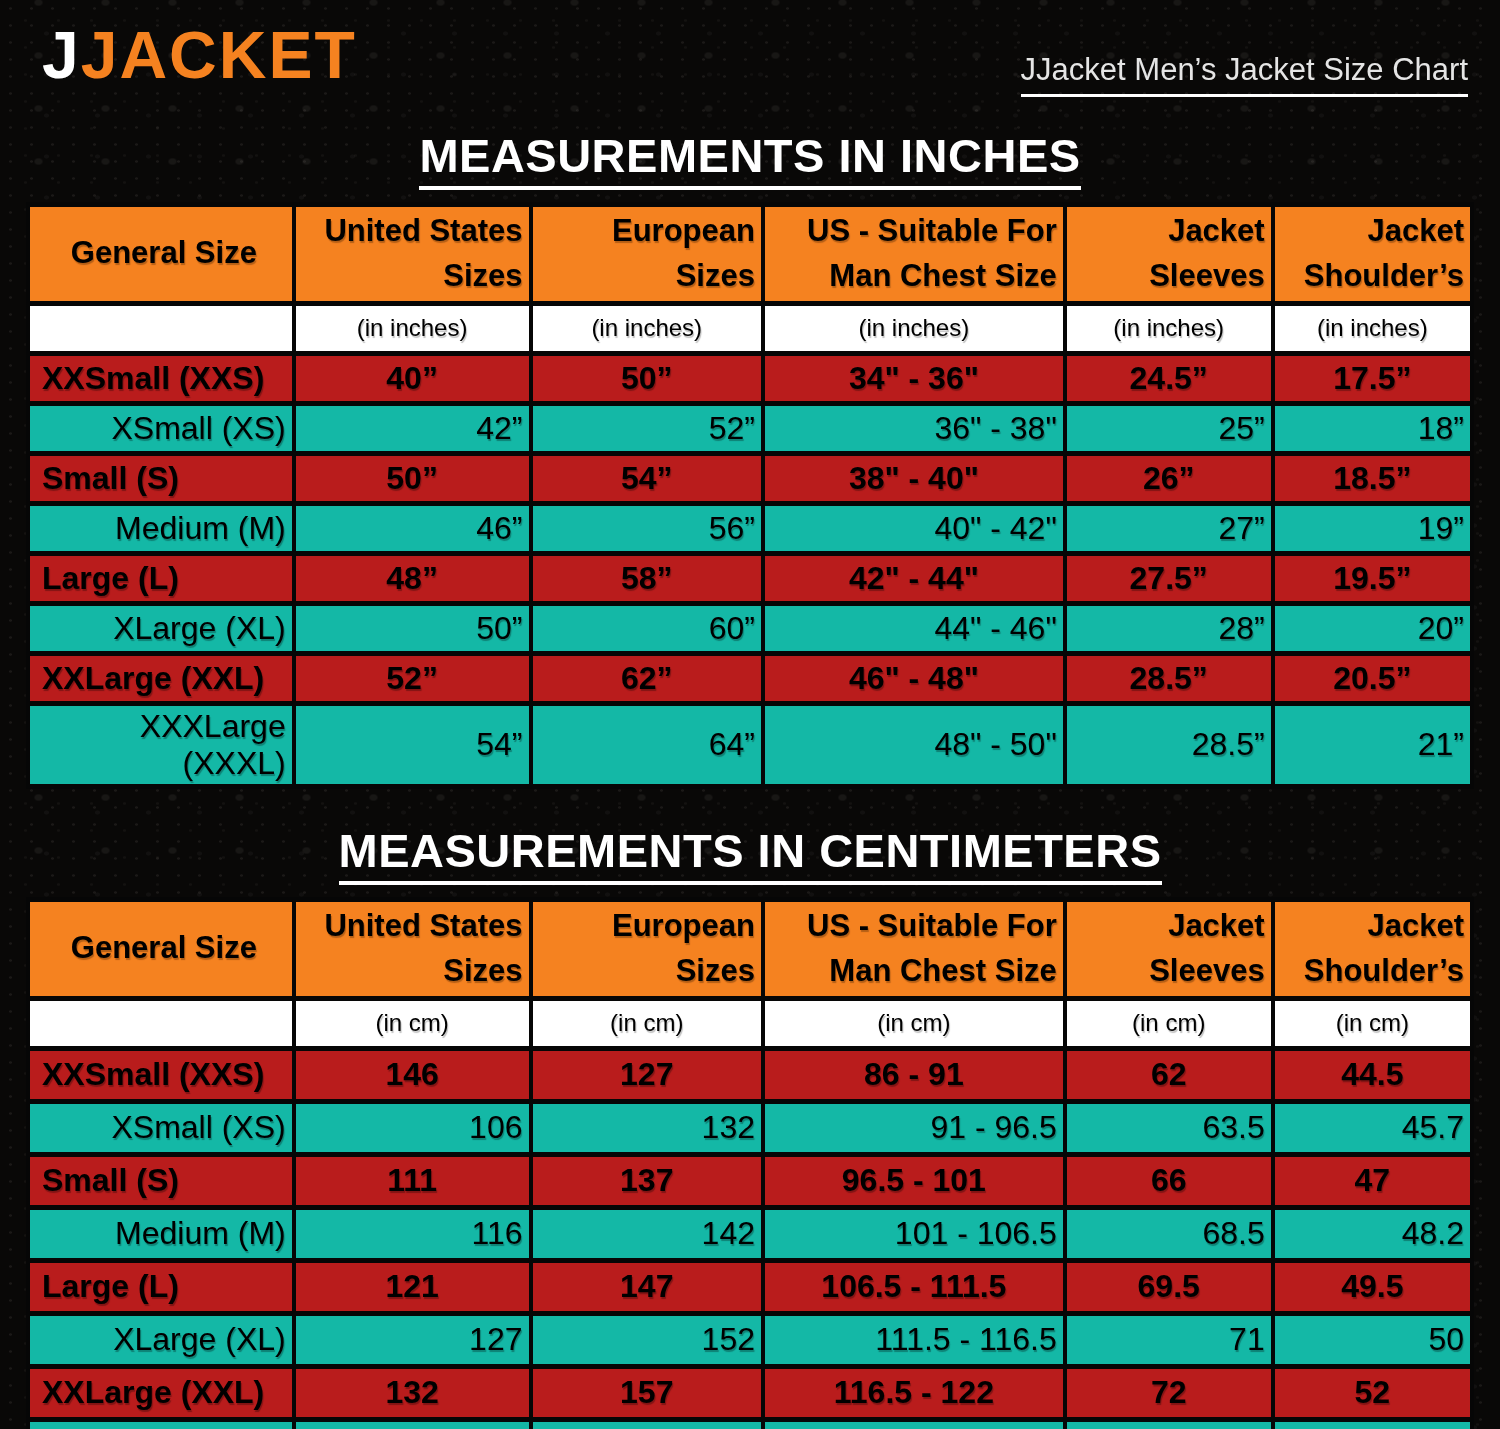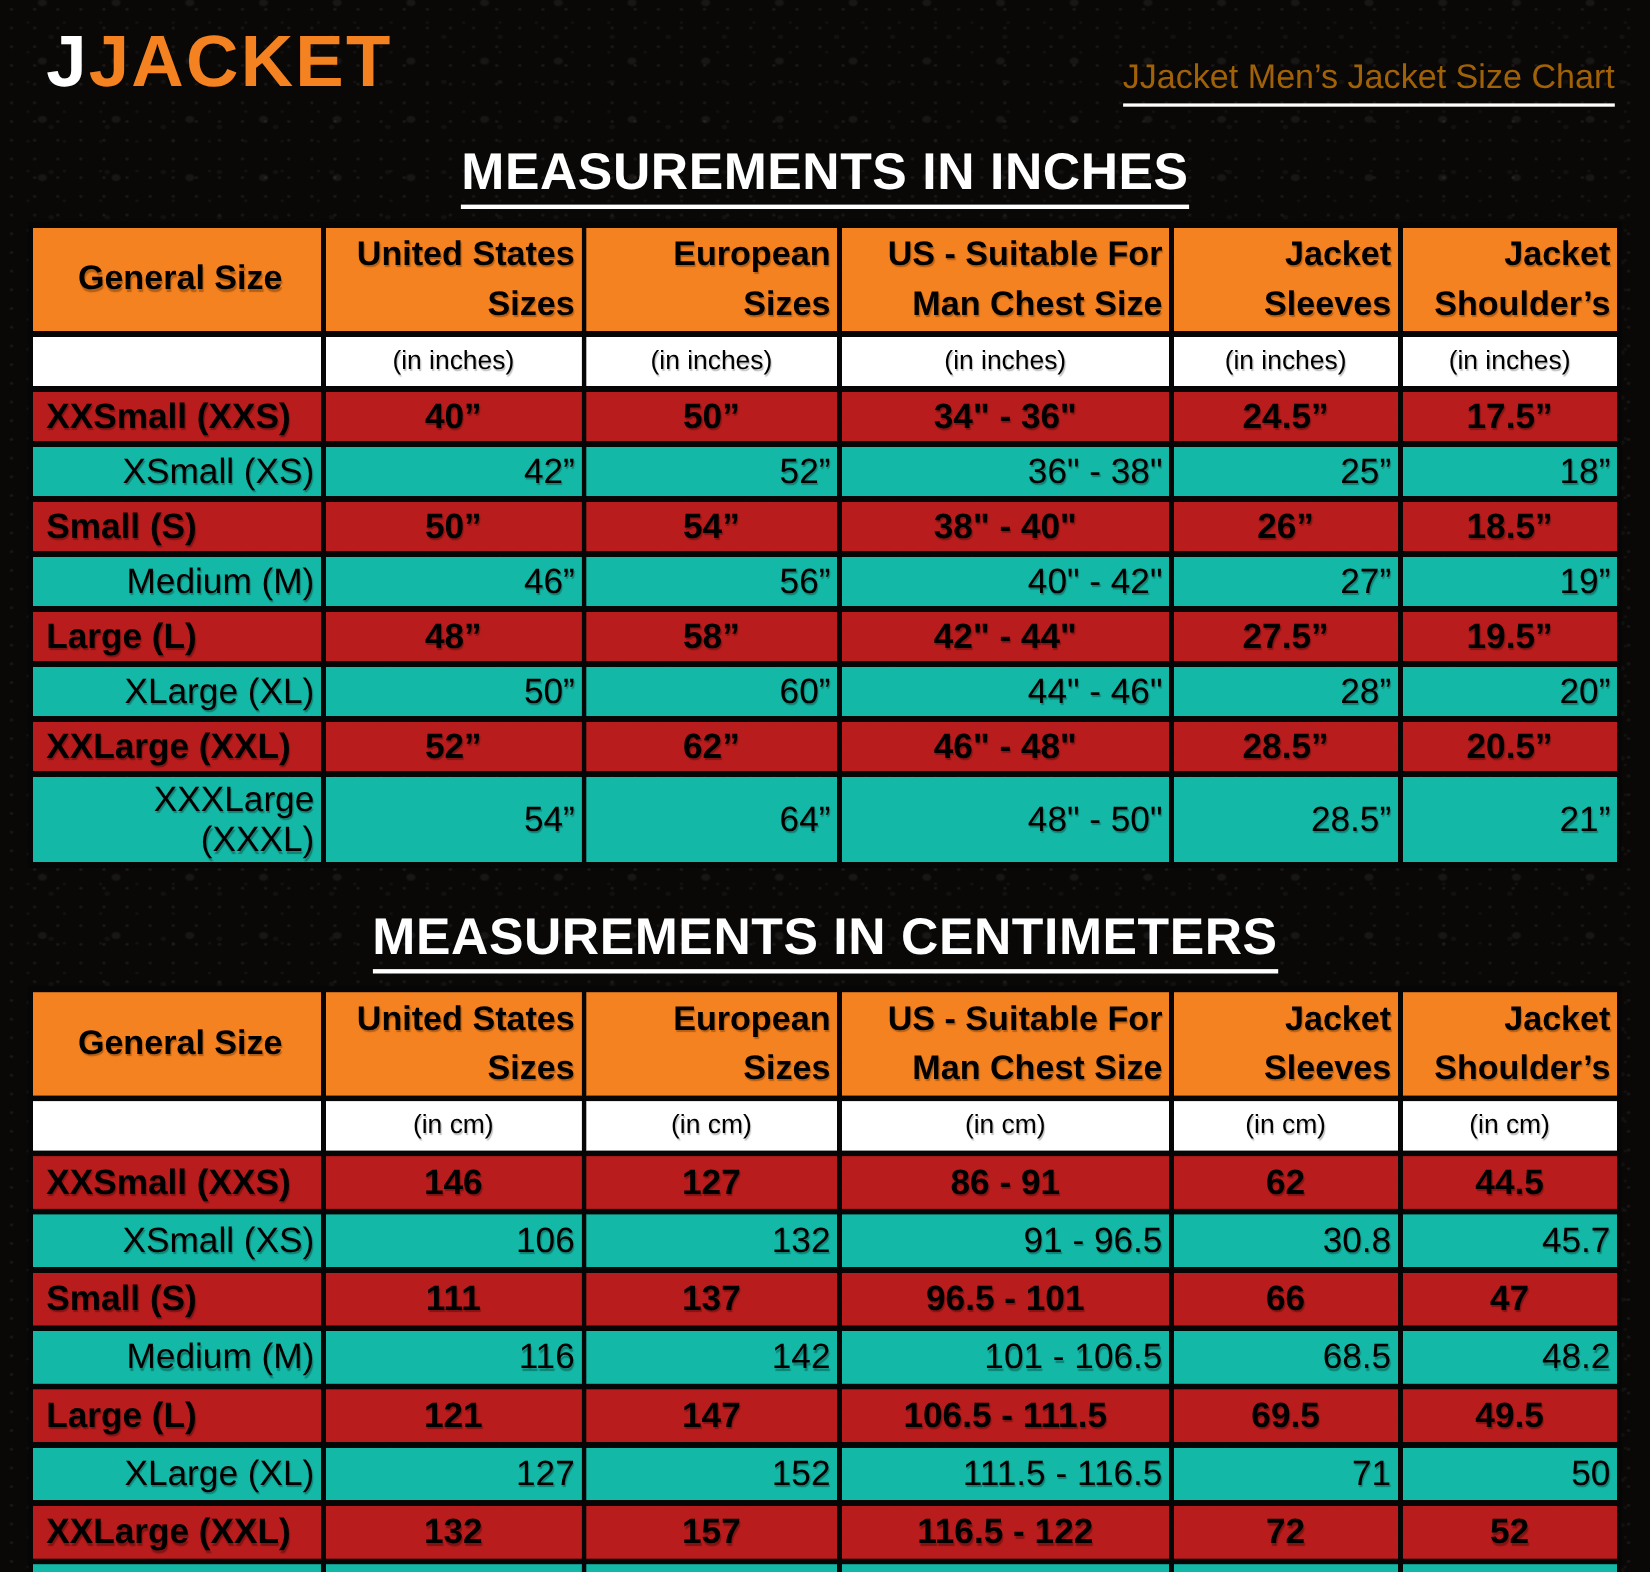--- a/index.html
+++ b/index.html
@@ -34,21 +34,21 @@
     line-height: 1;
     margin-top: 12px;
   }
   .logo .logo-j { color: #ffffff; }
   .logo .logo-rest { color: #f58220; }
 
   .page-title {
     position: absolute;
     right: 32px;
     top: 52px;
-    color: #a16207;
+    color: #e5e5e5;
     font-size: 31px;
     border-bottom: 3px solid #ffffff;
     padding-bottom: 6px;
     white-space: nowrap;
   }
 
   .section-heading {
     text-align: center;
     margin: 0;
     color: #ffffff;
@@ -250,21 +250,21 @@
         <td>127</td>
         <td>86 - 91</td>
         <td>62</td>
         <td>44.5</td>
       </tr>
       <tr class="row-white">
         <td class="label-cell">XSmall (XS)</td>
         <td>106</td>
         <td>132</td>
         <td>91 - 96.5</td>
-        <td>30.8</td>
+        <td>63.5</td>
         <td>45.7</td>
       </tr>
       <tr class="row-orange">
         <td class="label-cell">Small (S)</td>
         <td>111</td>
         <td>137</td>
         <td>96.5 - 101</td>
         <td>66</td>
         <td>47</td>
       </tr>

